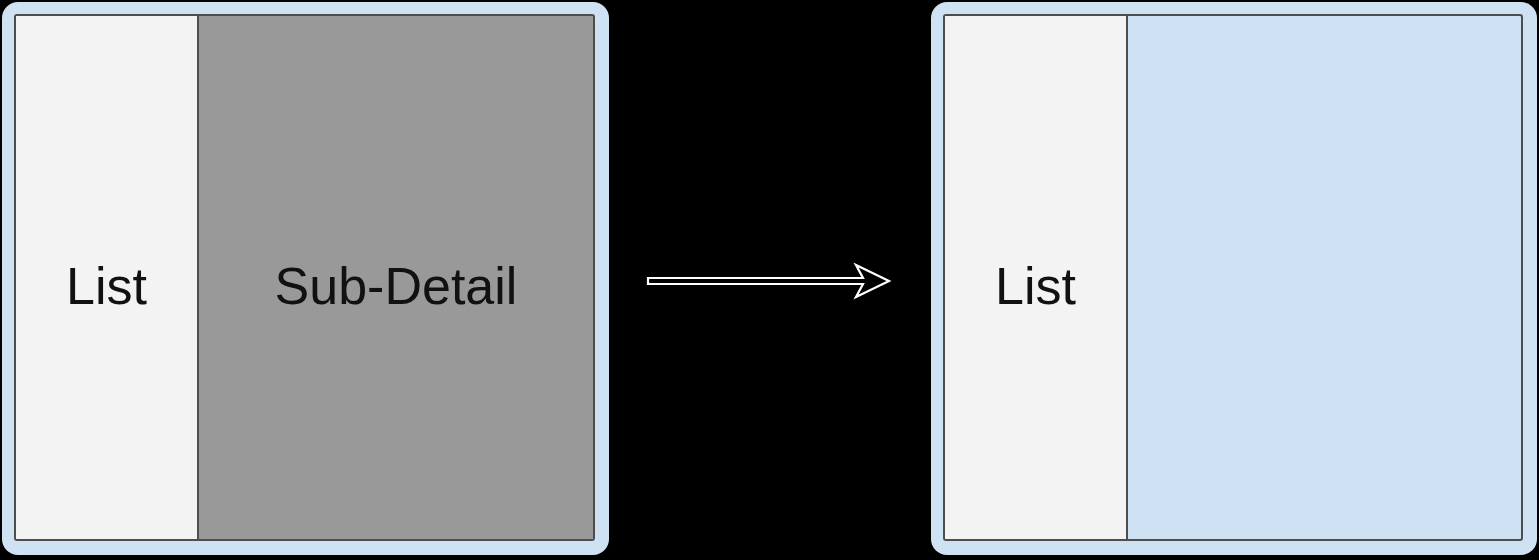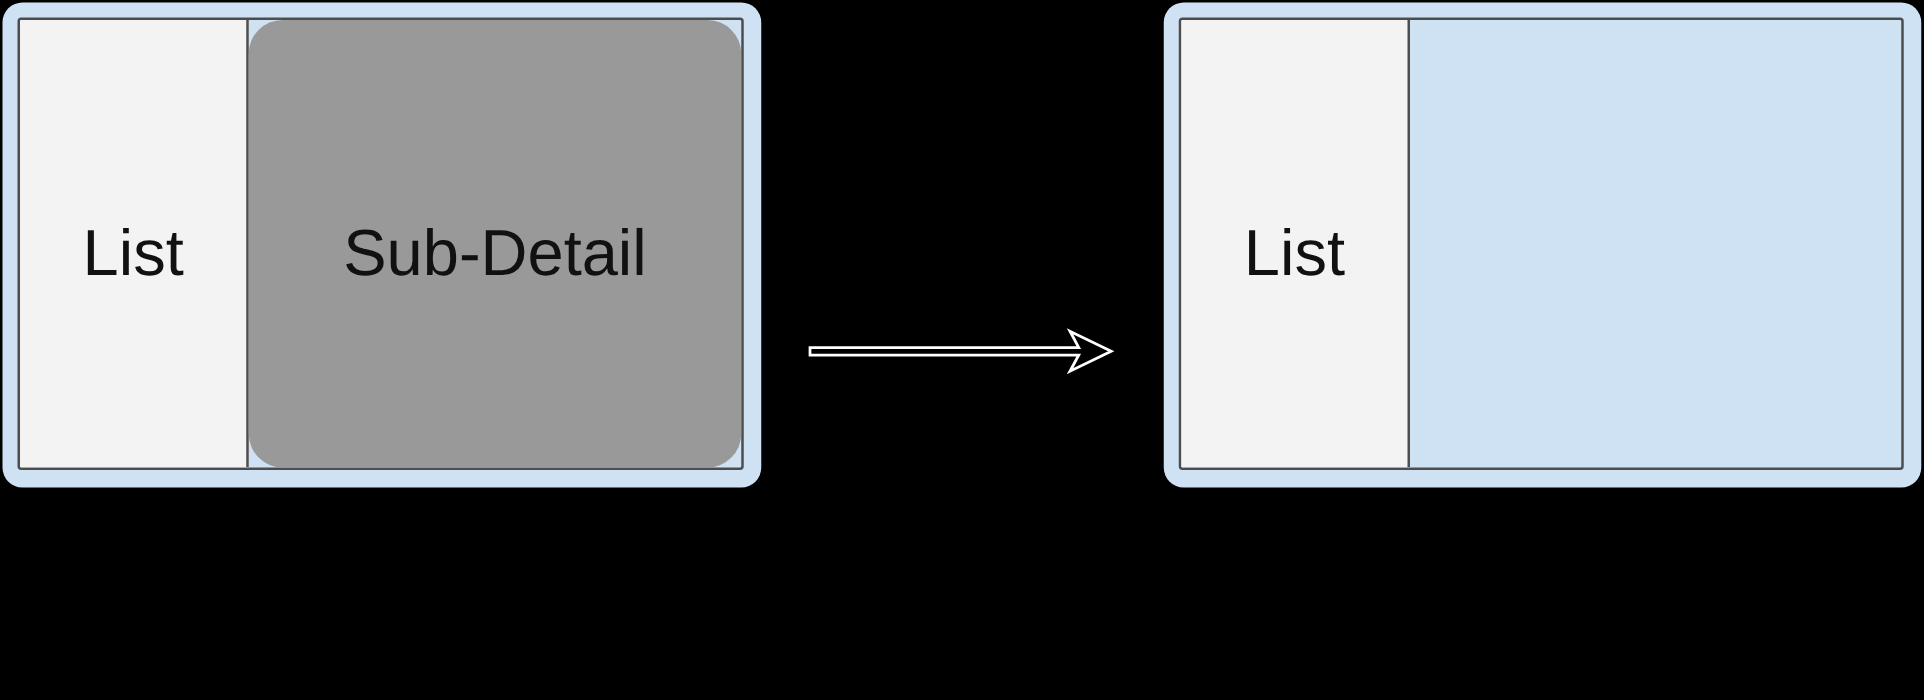--- a/index.html
+++ b/index.html
@@ -14,21 +14,21 @@
     background: #000000;
     font-family: "Liberation Sans", "DejaVu Sans", sans-serif;
   }
   .stage {
     position: absolute;
     inset: 0;
   }
   .panel {
     position: absolute;
     top: 2px;
-    height: 388px;
+    height: 553px;
     border-radius: 16px;
   }
   .panel-before { left: 2px;   width: 607px; }
   .panel-after  { left: 931px; width: 606px; }
   .panel-inner {
     position: absolute;
     left: 12px;
     top: 12px;
     right: 14px;
     bottom: 14px;
@@ -47,21 +47,20 @@
     line-height: 1;
     color: var(--text-color, #111111);
     white-space: nowrap;
   }
   .list-pane {
     flex: 0 0 183px;
     border-right: 2px solid var(--panel-border, #4d4d4d);
   }
   .main-pane {
     flex: 1 1 auto;
-    border-radius: 27px;
   }
   .transition-arrow {
     position: absolute;
     left: 646px;
     top: 260px;
     width: 248px;
     height: 42px;
   }
 </style>
 </head>

